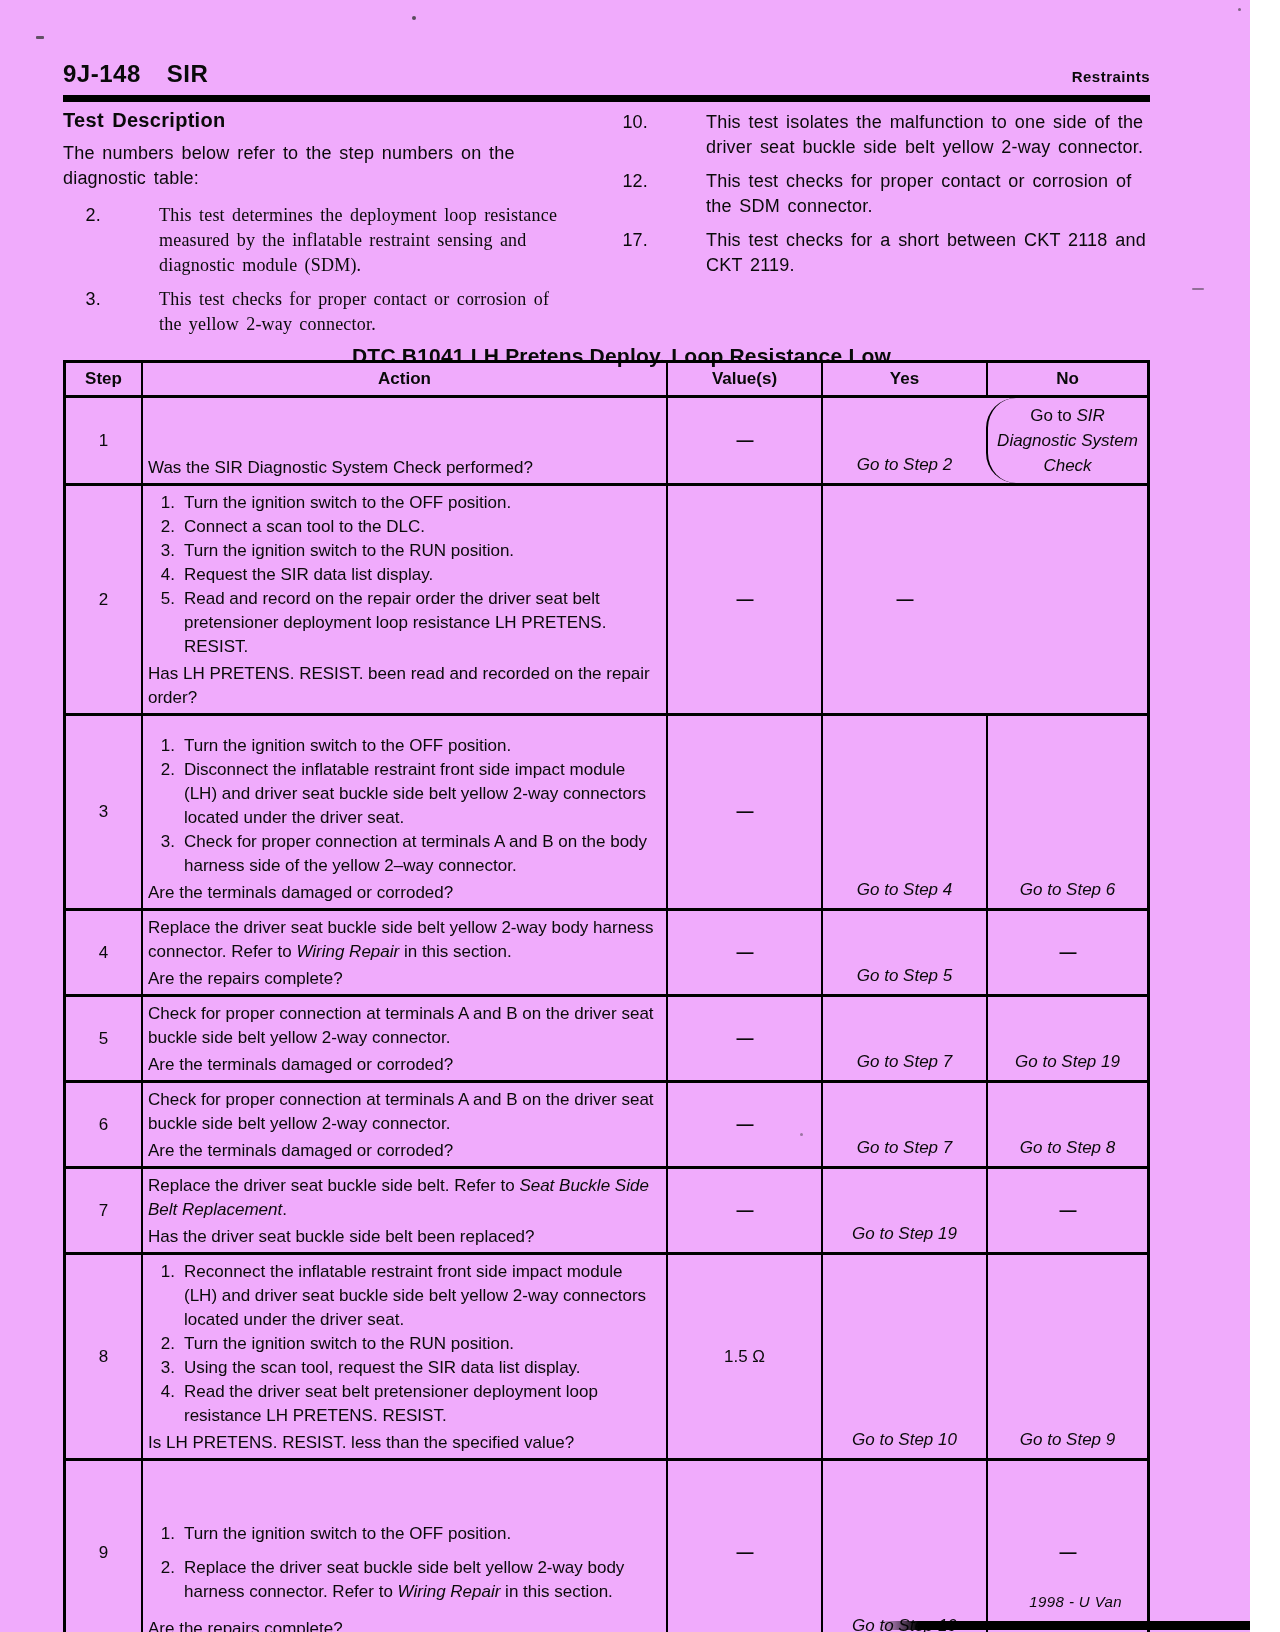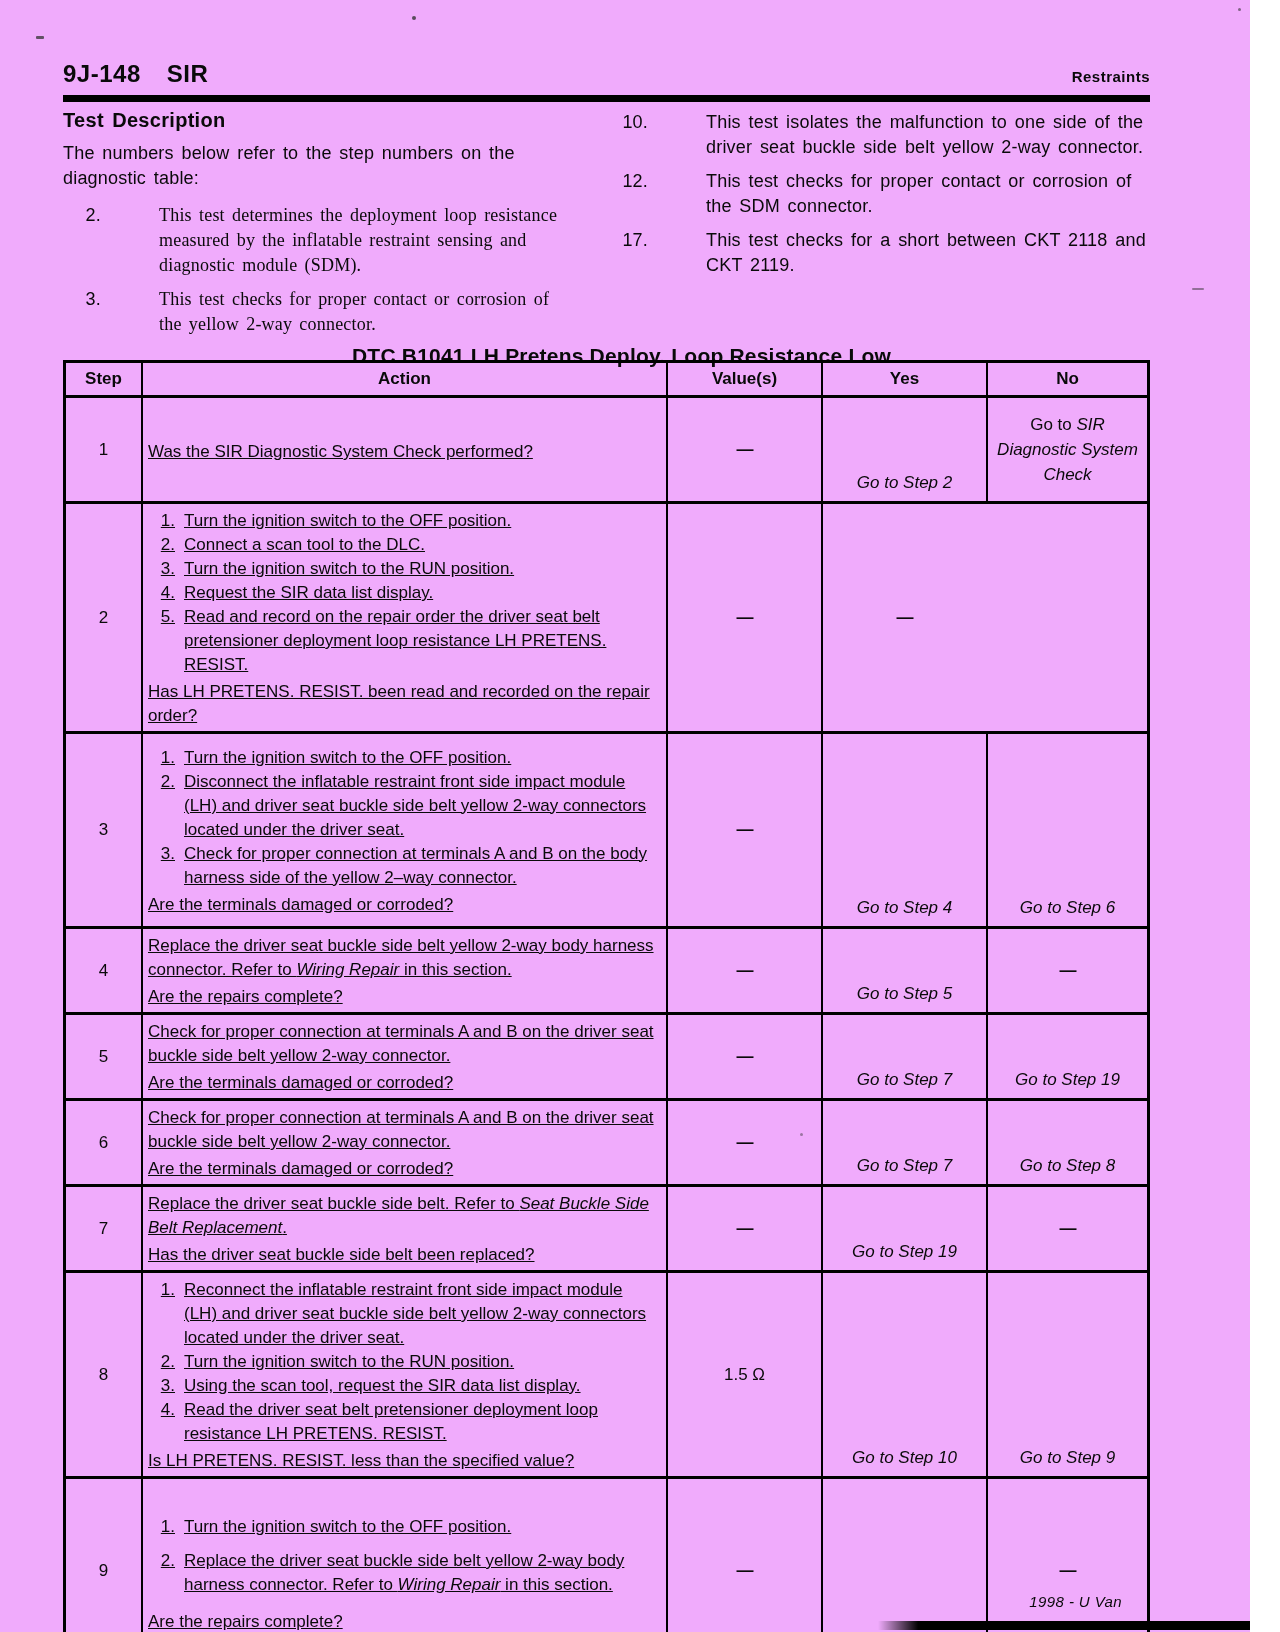--- a/index.html
+++ b/index.html
@@ -30,32 +30,32 @@
     font-size:21px;font-weight:bold;letter-spacing:.2px;}
   .tbl{position:absolute;left:63px;top:360px;width:1087px;border:3px solid #000;box-sizing:border-box;
     font-size:17px;line-height:24px;}
   .tr{display:grid;grid-template-columns:75px 525px 155px 165px 1fr;border-top:3px solid #000;}
   .tr:first-child{border-top:none;}
   .td{border-left:2px solid #000;box-sizing:border-box;min-width:0;}
   .td:first-child{border-left:none;}
   .tr.head{min-height:32px;}
   .tr.head .td{display:flex;align-items:center;justify-content:center;font-weight:bold;}
   .c-step{display:flex;align-items:center;justify-content:center;}
-  .c-action{display:flex;flex-direction:column;justify-content:center;padding:5px 6px 3px 5px;text-decoration:underline;}
+  .c-action{display:flex;flex-direction:column;justify-content:flex-end;padding:5px 6px 3px 5px;}
   .question{margin-top:3px;}
   .li{display:flex;}
   .li .n{flex:none;width:27px;text-align:right;margin-right:9px;}
   .li .t{flex:1;}
   .gap .li{margin-bottom:10px;}
   .c-val{display:flex;align-items:center;justify-content:center;}
   .c-yes,.c-no.bottom{display:flex;flex-direction:column;justify-content:flex-end;align-items:center;
     text-align:right;font-style:italic;padding-bottom:6px;}
   .c-no.center{display:flex;align-items:center;justify-content:center;font-style:normal;}
   .c-no.lines{display:flex;flex-direction:column;align-items:center;justify-content:center;
-    text-align:center;line-height:25px;padding:14px 6px;}
+    text-align:center;line-height:25px;padding:5px 6px;border-radius:30px;}
   .it{font-style:italic;}
   .dash{font-weight:bold;letter-spacing:-1px;}
   
   .footer{position:absolute;right:128px;top:1593px;font-size:15px;font-style:italic;letter-spacing:.4px;}
   .bottombar{position:absolute;left:878px;top:1621px;width:402px;height:9px;
     background:linear-gradient(to right,rgba(0,0,0,0) 0%,#000 10%,#000 100%);}
   
   .speck{position:absolute;background:#333;border-radius:50%;}
   .s1{left:36px;top:36px;width:8px;height:3px;border-radius:1px;opacity:.75;}
   .s2{left:412px;top:16px;width:4px;height:4px;opacity:.8;}

